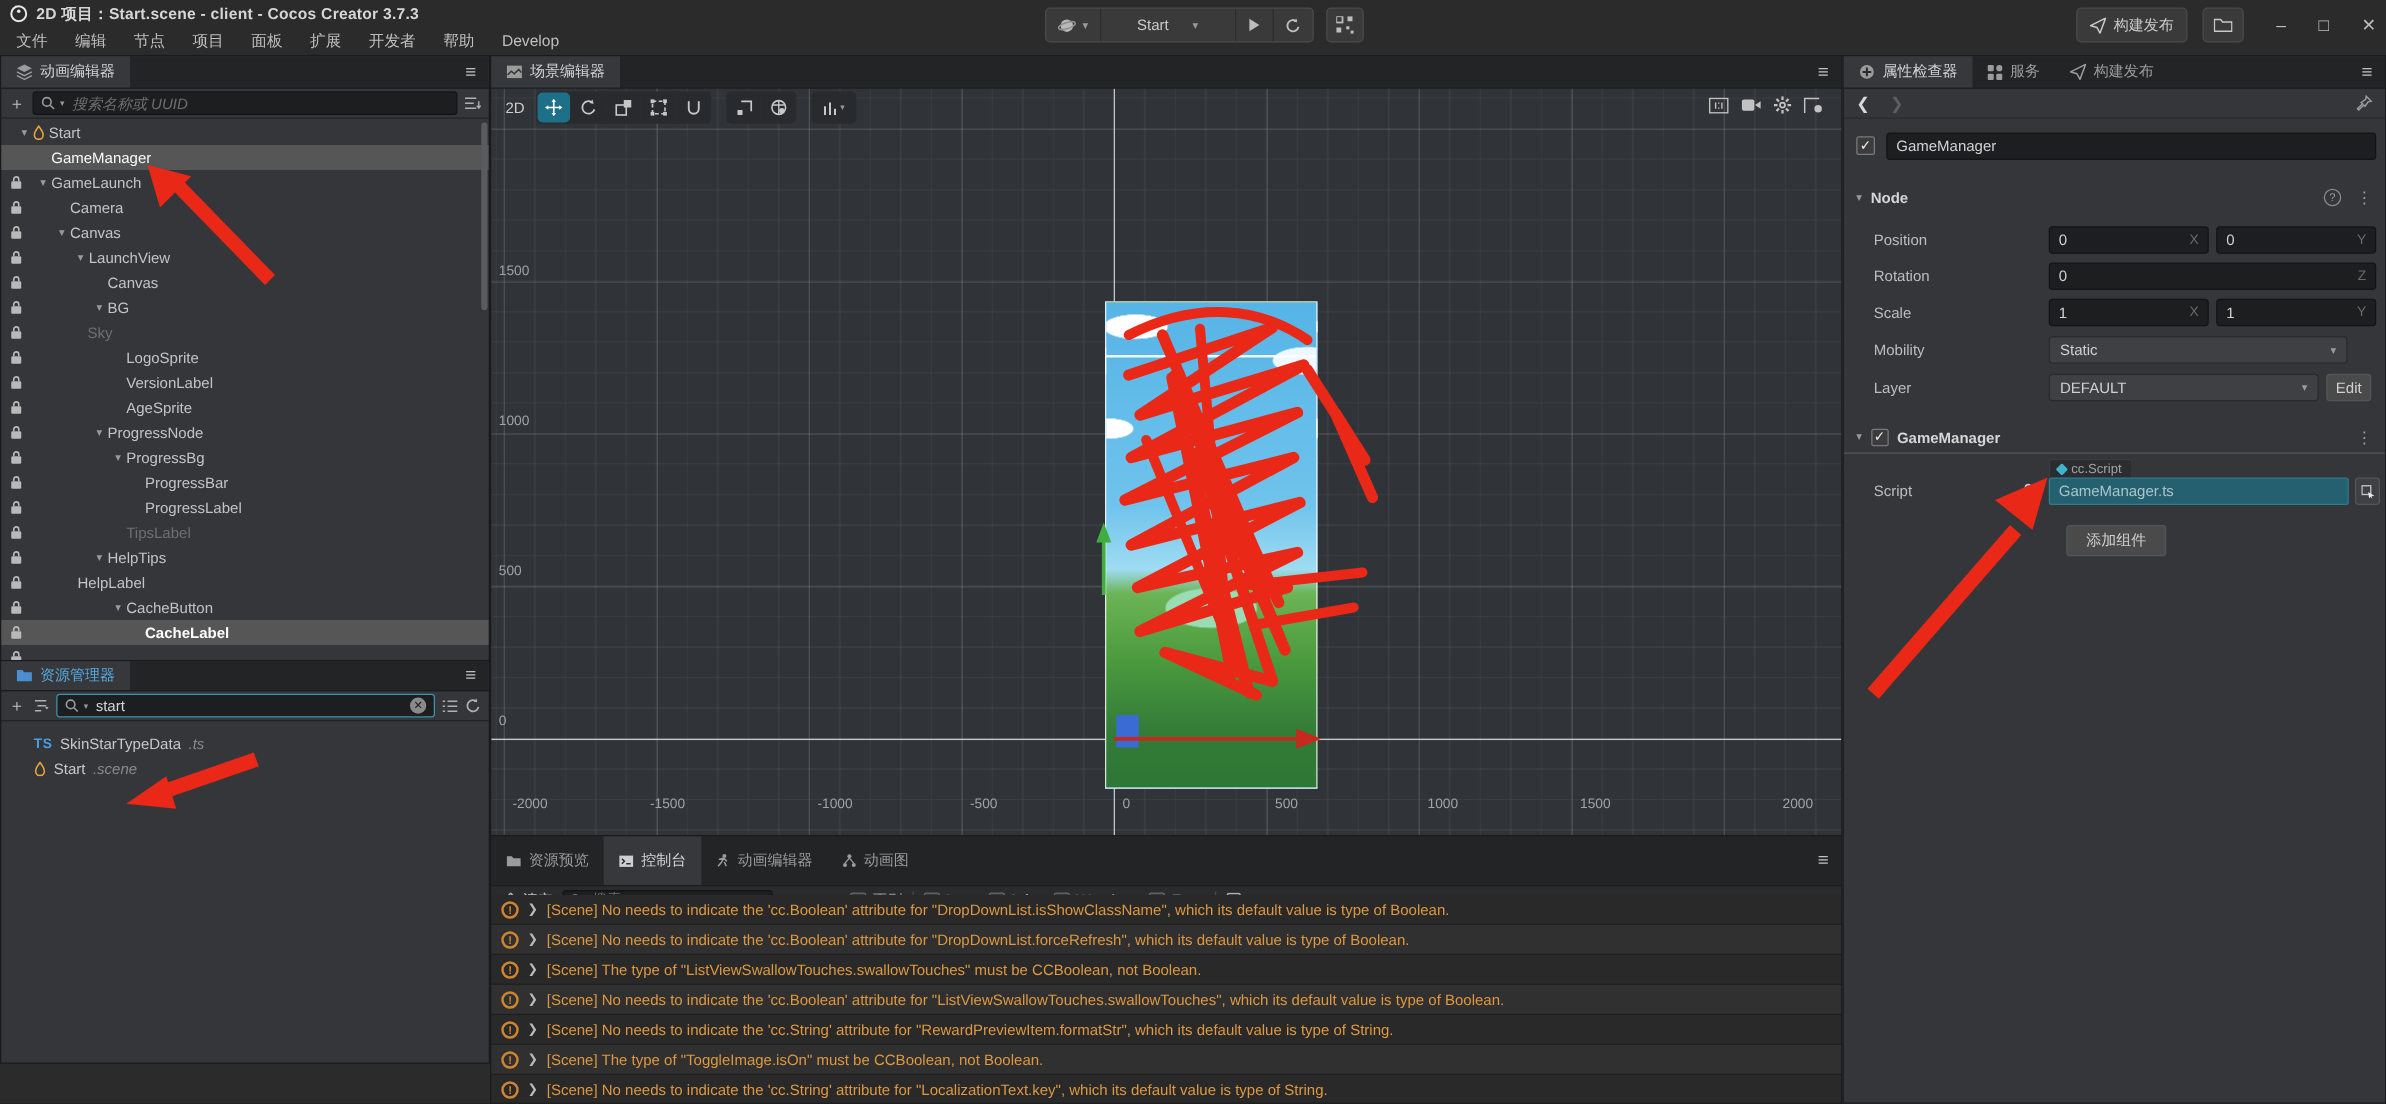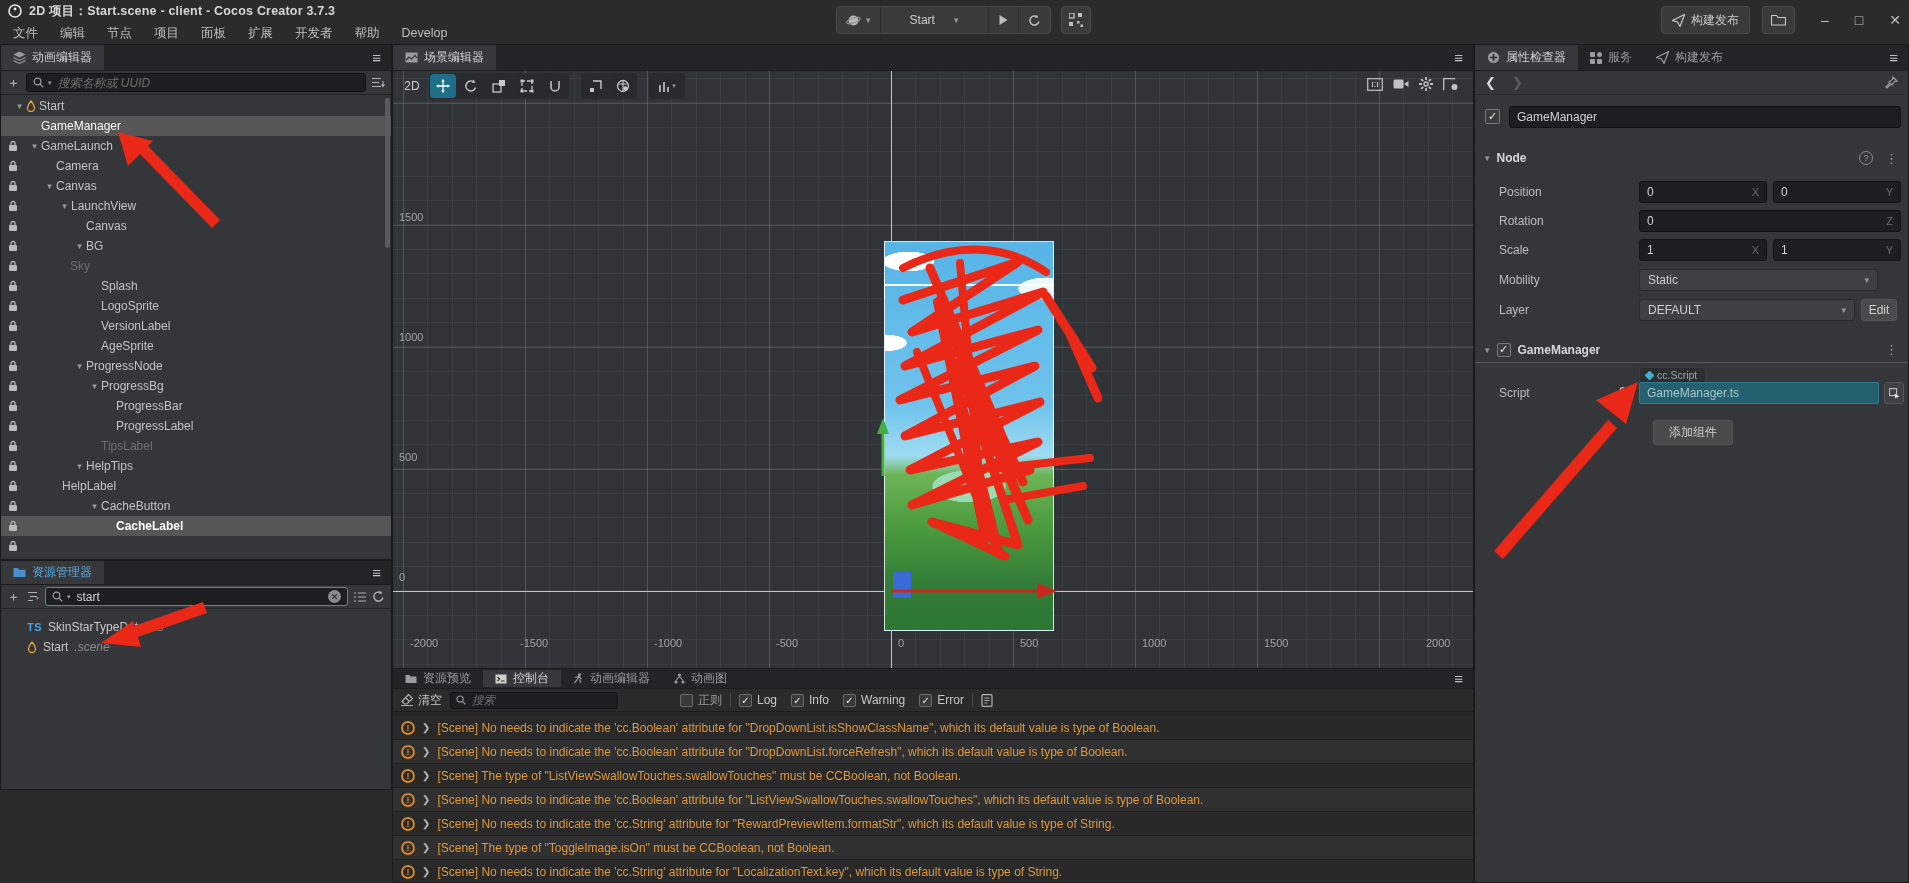--- a/index.html
+++ b/index.html
@@ -40,21 +40,21 @@
   #tree{position:absolute;left:0;top:51px;right:0;bottom:0;overflow:hidden;}
   .trow{position:relative;height:20px;display:flex;align-items:center;color:#c3c3c3;white-space:nowrap;}
   .trow .lock{position:absolute;left:7px;top:4px;}
   .trow .arrow{width:13px;font-size:9px;color:#9a9a9a;text-align:center;flex:none;}
   .trow .nicon{margin-right:3px;flex:none;}
   .trow.sel{background:#565656;color:#fafafa;}
   .trow.bold .tlabel{font-weight:bold;color:#ffffff;}
   .trow.dim{color:#6f6f6f;}
   #hscroll{position:absolute;right:1px;top:53px;width:5px;height:150px;background:#595b5f;border-radius:3px;}
   
-  #assets{left:0;top:560px;width:392px;height:230px;}
+  #assets{left:0;top:528px;width:392px;height:323px;}
   #assets .tabbar{height:24px;}
   #assets .tab.active{color:#56aadf;}
   .aitem{height:20px;display:flex;align-items:center;gap:6px;padding-left:26px;color:#c8c8c8;}
   .aitem .ext{color:#8b8b8b;font-style:italic;}
   .tsBadge{color:#4a9fe0;font-weight:bold;font-size:11px;letter-spacing:.5px;}
   .clearX{width:13px;height:13px;border-radius:50%;background:#8a8a8a;color:#1d1d1d;font-size:9px;display:flex;align-items:center;justify-content:center;font-weight:bold;}
   
   #scene{left:392px;top:44px;width:1082px;height:624px;background:#232426;}
   #sceneView{position:absolute;left:0;top:26px;width:100%;height:598px;background-color:#303338;overflow:hidden;
     background-image:
@@ -76,21 +76,21 @@
     background:
       radial-gradient(42px 16px at 14% 5%, #ffffff 60%, transparent 62%),
       radial-gradient(46px 18px at 96% 12%, #eef9ff 60%, transparent 62%),
       radial-gradient(30px 13px at 2% 26%, #ffffff 60%, transparent 62%),
       radial-gradient(60px 26px at 50% 63%, #9adcb4 60%, transparent 62%),
       linear-gradient(180deg,#56b4e6 0%,#6fc3ec 42%,#9fdcf2 55%,#6cb455 60%,#4a9a3e 74%,#337d38 88%,#2d7634 100%);}
   .gc-line{position:absolute;left:0;top:42px;width:100%;height:2px;background:rgba(255,255,255,.9);}
   .gc-block{position:absolute;left:8px;bottom:32px;width:18px;height:26px;background:#3a6bd5;}
   
   #console{left:392px;top:668px;width:1082px;height:215px;background:#262626;}
-  #console .tabbar{height:20px;align-items:center;}
+  #console .tabbar{height:40px;}
   #consoleBar{height:23px;display:flex;align-items:center;gap:8px;padding:0 8px;border-bottom:1px solid #1c1c1c;background:#2b2b2b;}
   .csearch{width:168px;height:17px;background:#1d1e20;border:1px solid #121315;border-radius:3px;display:flex;align-items:center;gap:4px;padding:0 5px;}
   .csearch input{flex:1;background:transparent;border:none;outline:none;color:#d5d5d5;font-size:11.5px;font-family:inherit;min-width:0;}
   .csearch input::placeholder{color:#6e6e6e;font-style:italic;}
   .chk{display:flex;align-items:center;gap:5px;color:#c6c6c6;}
   .chk .box{width:13px;height:13px;border:1px solid #6a6a6a;border-radius:2px;background:#3a3a3a;display:flex;align-items:center;justify-content:center;font-size:10px;color:#eee;}
   .vsep{width:1px;height:14px;background:#4a4a4a;}
   #consoleList{position:absolute;left:0;top:47px;right:0;bottom:0;overflow:hidden;}
   .crow{height:24px;display:flex;align-items:center;gap:7px;padding:0 8px;color:#dd9840;border-bottom:1px solid #1f1f1f;}
   .crow.odd{background:#292929;}
@@ -323,30 +323,20 @@
           <span class="tlabel">Sky</span>
         </div>
         <div class="trow" style="padding-left: 87px;">
           <span class="lock">
             <svg width="10" height="12" viewBox="0 0 10 12">
               <rect x="1" y="5" width="8" height="6" rx="1" fill="#b9b9b9"></rect>
               <path d="M3 5V3.5a2 2 0 0 1 4 0V5" fill="none" stroke="#b9b9b9" stroke-width="1.3"></path>
             </svg>
           </span>
           <span class="arrow"></span>
-          <span class="tlabel">Splash</span>
-        </div>
-        <div class="trow" style="padding-left: 87px;">
-          <span class="lock">
-            <svg width="10" height="12" viewBox="0 0 10 12">
-              <rect x="1" y="5" width="8" height="6" rx="1" fill="#b9b9b9"></rect>
-              <path d="M3 5V3.5a2 2 0 0 1 4 0V5" fill="none" stroke="#b9b9b9" stroke-width="1.3"></path>
-            </svg>
-          </span>
-          <span class="arrow"></span>
           <span class="tlabel">LogoSprite</span>
         </div>
         <div class="trow" style="padding-left: 87px;">
           <span class="lock">
             <svg width="10" height="12" viewBox="0 0 10 12">
               <rect x="1" y="5" width="8" height="6" rx="1" fill="#b9b9b9"></rect>
               <path d="M3 5V3.5a2 2 0 0 1 4 0V5" fill="none" stroke="#b9b9b9" stroke-width="1.3"></path>
             </svg>
           </span>
           <span class="arrow"></span>

